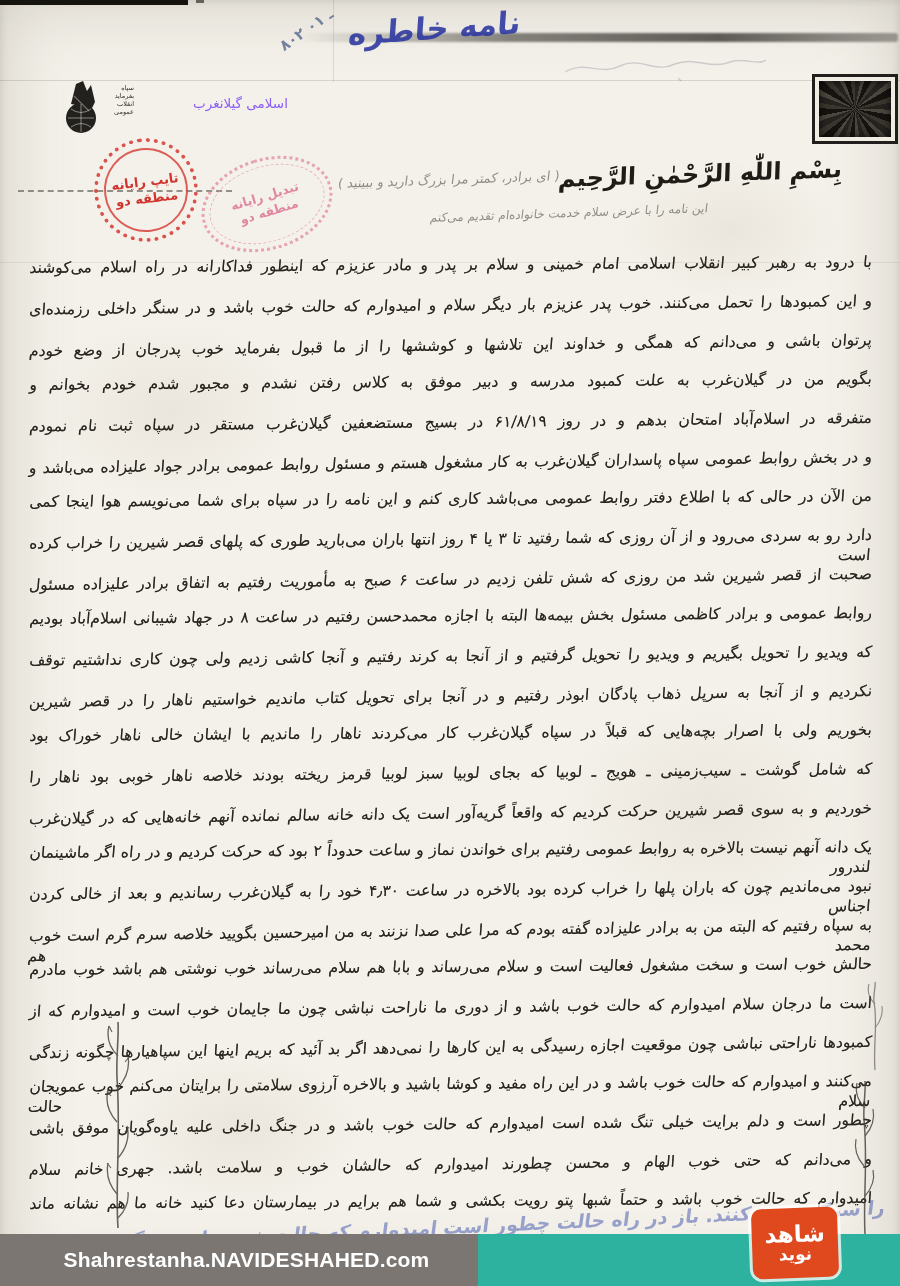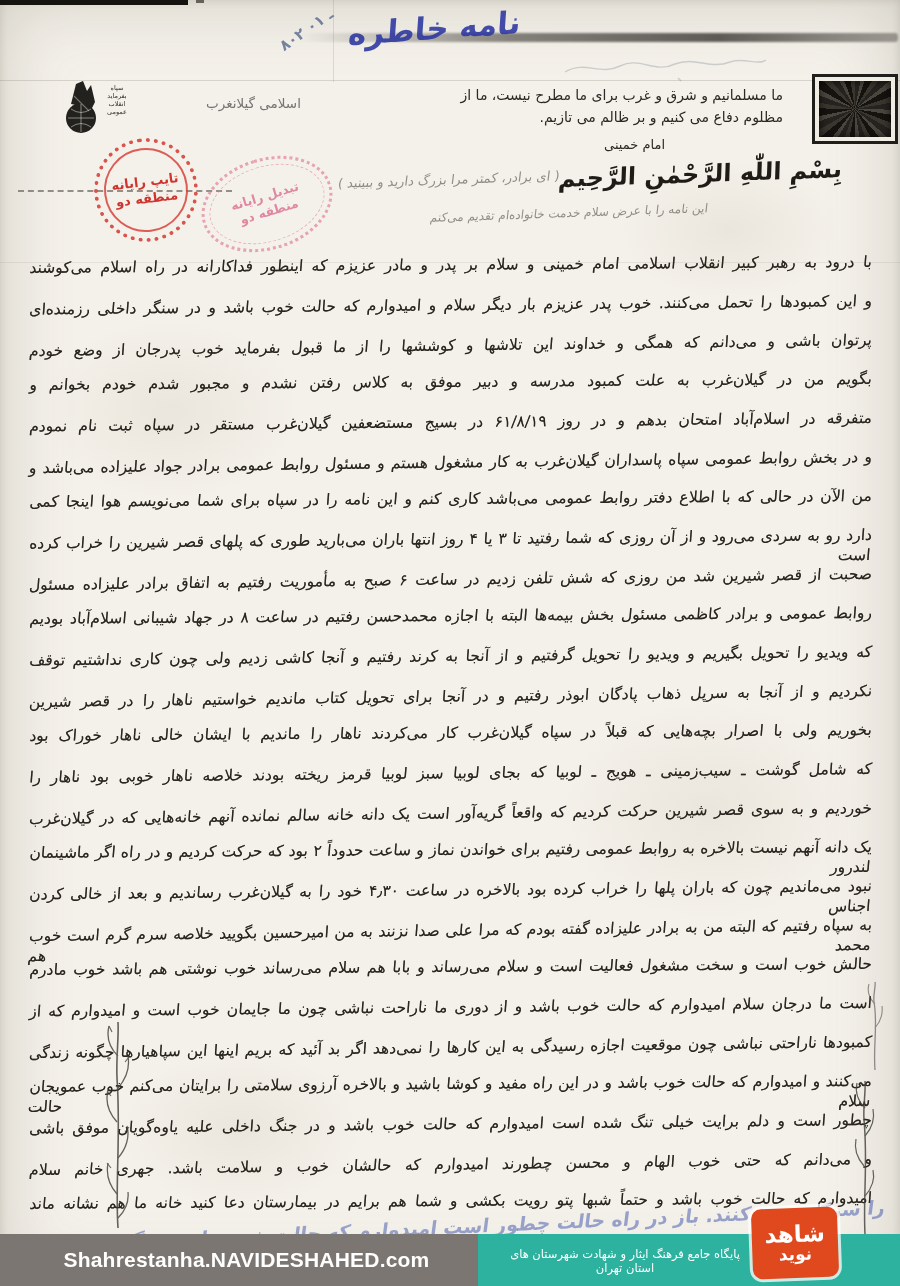--- a/index.html
+++ b/index.html
@@ -15,22 +15,22 @@
           filter:blur(1px);border-radius:3px;}
   .crease{background:rgba(110,104,92,.22);height:1px;}
   .crease-v{background:rgba(110,104,92,.18);width:1px;}
   .dashline{border-top:2px dashed rgba(95,90,80,.65);height:0;}
   
   .corner-code{color:#5f6f94;font-size:15px;font-weight:bold;transform:rotate(-35deg);
                transform-origin:left top;opacity:.85;letter-spacing:2px;}
   .title-note{color:#2b36a0;font-size:31px;font-weight:bold;opacity:.88;
               transform:rotate(-4deg) skewX(-8deg);}
   
-  .small-col{width:34px;font-size:6.5px;line-height:8px;color:#33302b;text-align:center;direction:rtl;}
-  .org-name{font-size:13.5px;color:#737373;direction:rtl;letter-spacing:.5px;margin-left:13px;}
+  .small-col{width:34px;font-size:6.5px;line-height:8px;color:#33302b;text-align:right;direction:rtl;}
+  .org-name{font-size:13.5px;color:#8b5cf6;direction:rtl;letter-spacing:.5px;}
   .motto{width:365px;direction:rtl;text-align:right;color:#2b2823;font-size:14px;line-height:22px;}
   .motto .attrib{display:block;margin:6px 118px 0 0;font-size:13px;}
   .photo-frame{border:3px solid #211f1b;background:#efece4;padding:4px;}
   .photo-inner{width:100%;height:100%;box-sizing:border-box;
      background:repeating-conic-gradient(#25231f 0 11deg,#4a463e 11deg 19deg,#15130f 19deg 31deg,#3a362e 31deg 40deg);
      box-shadow:inset 0 0 10px rgba(0,0,0,.7);}
   
   .stamp-round{width:96px;height:96px;border-radius:50%;border:4px dotted rgba(213,56,49,.85);
      display:flex;align-items:center;justify-content:center;transform:rotate(-7deg);}
   .stamp-round .ring{position:absolute;inset:6px;border-radius:50%;border:2px solid rgba(213,56,49,.8);}
@@ -102,25 +102,20 @@
     <path d="M12 18 L27 33" stroke="#efece4" stroke-width="1.1" opacity=".4"></path>
   </svg>
   <div class="abs small-col" style="left:100px;top:84px;">
     <div>سپاه</div>
     <div>بفرماید</div>
     <div>انقلاب</div>
     <div>عمومی</div>
   </div>
   <div class="abs org-name" style="left:193px;top:95px;">اسلامی گیلانغرب</div>
 
-  <div class="abs motto" style="left:418px;top:84px;">
-    <span>ما مسلمانیم و شرق و غرب برای ما مطرح نیست، ما از</span><br>
-    <span>مظلوم دفاع می کنیم و بر ظالم می تازیم.</span>
-    <span class="attrib">امام خمینی</span>
-  </div>
 
   <div class="abs photo-frame" style="left:812px;top:74px;width:72px;height:56px;">
     <div class="photo-inner"></div>
   </div>
 
   <div class="abs stamp-round" style="left:94px;top:138px;">
     <div class="ring"></div>
     <div class="txt">
       <div>تایپ رایانه</div>
       <div>منطقه دو</div>
@@ -179,19 +174,18 @@
     <path d="M17,90 C15,66 20,44 16,22 C15,14 18,6 17,2" stroke="#3f3e38" fill="none" stroke-width="1.3"></path>
     <path d="M17,24 C11,18 9,11 11,4 M17,48 C23,41 25,34 24,26" stroke="#3f3e38" fill="none" stroke-width="1.1"></path>
   </svg>
 
   <div class="abs closing-scrawl" style="left:20px;top:1196px;width:865px;">را سرکوب می‌کنند. باز در راه حالت چطور است امیدوارم که حالت خوب باشد جنگ شش ماهه</div>
 
   <div class="band gray">
     <span class="url">Shahrestanha.NAVIDESHAHED.com</span>
   </div>
   <div class="band teal"></div>
-  <div class="caption" dir="rtl">پایگاه جامع فرهنگ ایثار و شهادت شهرستان های استان تهران</div>
   <div class="logo">
     <span class="l1">شاهد</span>
     <span class="l2">نوید</span>
   </div>
 
 </div>
 
 </body></html>

